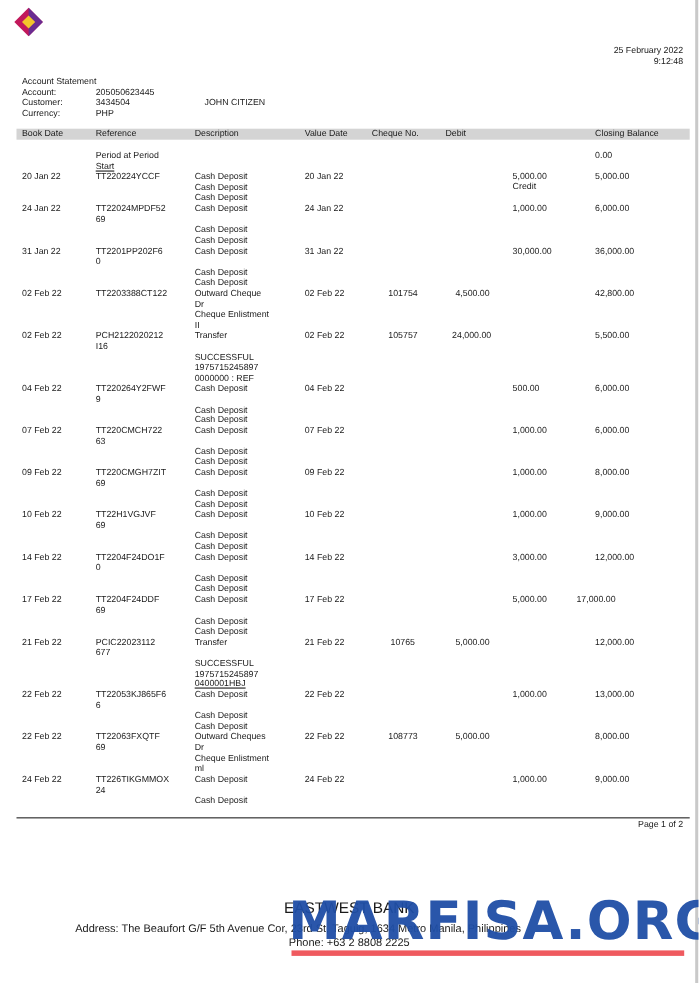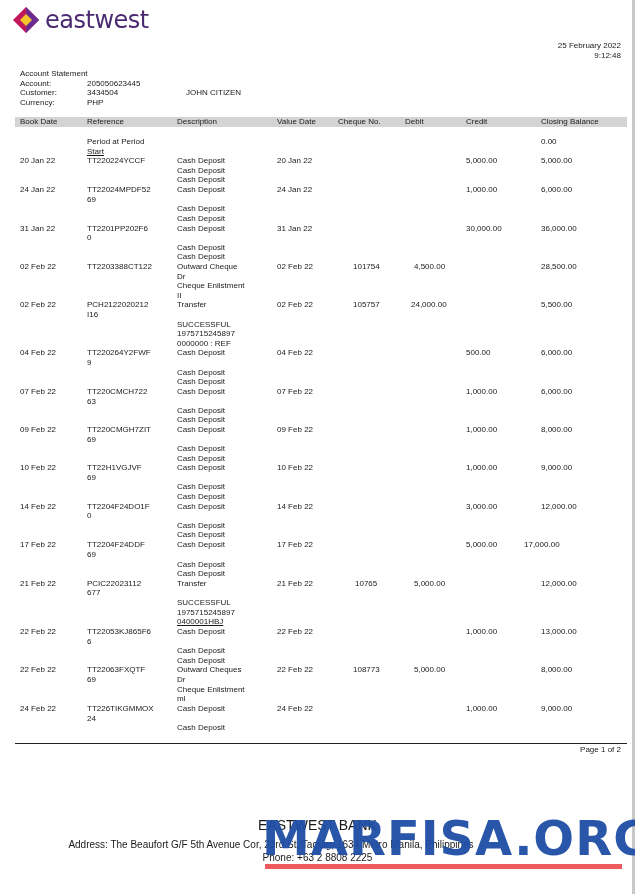--- a/index.html
+++ b/index.html
@@ -34,21 +34,20 @@
 <div class="right-border"></div>
 
 <div class="logo">
   <div class="logo-mark">
     <svg width="28" height="28" viewBox="0 0 28 28">
       <polygon points="14,1 27,14 14,27 1,14" fill="#c2185b"></polygon>
       <polygon points="14,1 27,14 14,27" fill="#6a2c91"></polygon>
       <polygon points="14,8 20,14 14,20 8,14" fill="#f3c52b"></polygon>
     </svg>
   </div>
-  <span class="logo-text">eastwest</span>
 </div>
 
 <div class="stmt-date">
   <div>25 February 2022</div>
   <div>9:12:48</div>
 </div>
 
 <div class="acct">
   <div class="lbl" style="top:0">Account Statement</div>
   <div class="lbl" style="top:10px">Account:</div>
@@ -60,21 +59,21 @@
 </div>
 <div class="cust-name">JOHN CITIZEN</div>
 
 <div class="hdr-bar" id="hdr">
     <span style="left: 5px;">Book Date</span>
     <span style="left: 72px;">Reference</span>
     <span style="left: 162px;">Description</span>
     <span style="left: 262px;">Value Date</span>
     <span style="left: 323px;">Cheque No.</span>
     <span style="left: 390px;">Debit</span>
-    <span style="left: 451px;">Credit</span>
+    <span style="left: 451px; margin-top: 48px;">Credit</span>
     <span style="left: 526px;">Closing Balance</span>
   </div>
 
 <div id="tbody">
     <div class="cell" style="left: 87px; top: 137px;">Period at Period</div>
     <div class="cell" style="left: 87px; top: 147px; text-decoration: underline;">Start</div>
     <div class="cell" style="left: 541px; top: 137px;">0.00</div>
     <div class="cell" style="left: 20px; top: 156px;">20 Jan 22</div>
     <div class="cell" style="left: 87px; top: 156px;">TT220224YCCF</div>
     <div class="cell" style="left: 177px; top: 156px;">Cash Deposit</div>
@@ -103,21 +102,21 @@
     <div class="cell" style="left: 177px; top: 252px;">Cash Deposit</div>
     <div class="cell" style="left: 20px; top: 262px;">02 Feb 22</div>
     <div class="cell" style="left: 87px; top: 262px;">TT2203388CT122</div>
     <div class="cell" style="left: 177px; top: 262px;">Outward Cheque</div>
     <div class="cell" style="left: 177px; top: 272px;">Dr</div>
     <div class="cell" style="left: 177px; top: 281px;">Cheque Enlistment</div>
     <div class="cell" style="left: 177px; top: 291px;">II</div>
     <div class="cell" style="left: 277px; top: 262px;">02 Feb 22</div>
     <div class="cell" style="left: 353px; top: 262px;">101754</div>
     <div class="cell" style="left: 414px; top: 262px;">4,500.00</div>
-    <div class="cell" style="left: 541px; top: 262px;">28,500.00</div>
+    <div class="cell" style="left: 541px; top: 262px;">42,800.00</div>
     <div class="cell" style="left: 20px; top: 300px;">02 Feb 22</div>
     <div class="cell" style="left: 87px; top: 300px;">PCH2122020212</div>
     <div class="cell" style="left: 87px; top: 310px;">I16</div>
     <div class="cell" style="left: 177px; top: 300px;">Transfer</div>
     <div class="cell" style="left: 177px; top: 320px;">SUCCESSFUL</div>
     <div class="cell" style="left: 177px; top: 329px;">1975715245897</div>
     <div class="cell" style="left: 177px; top: 339px;">0000000 : REF</div>
     <div class="cell" style="left: 277px; top: 300px;">02 Feb 22</div>
     <div class="cell" style="left: 353px; top: 300px;">105757</div>
     <div class="cell" style="left: 411px; top: 300px;">24,000.00</div>

